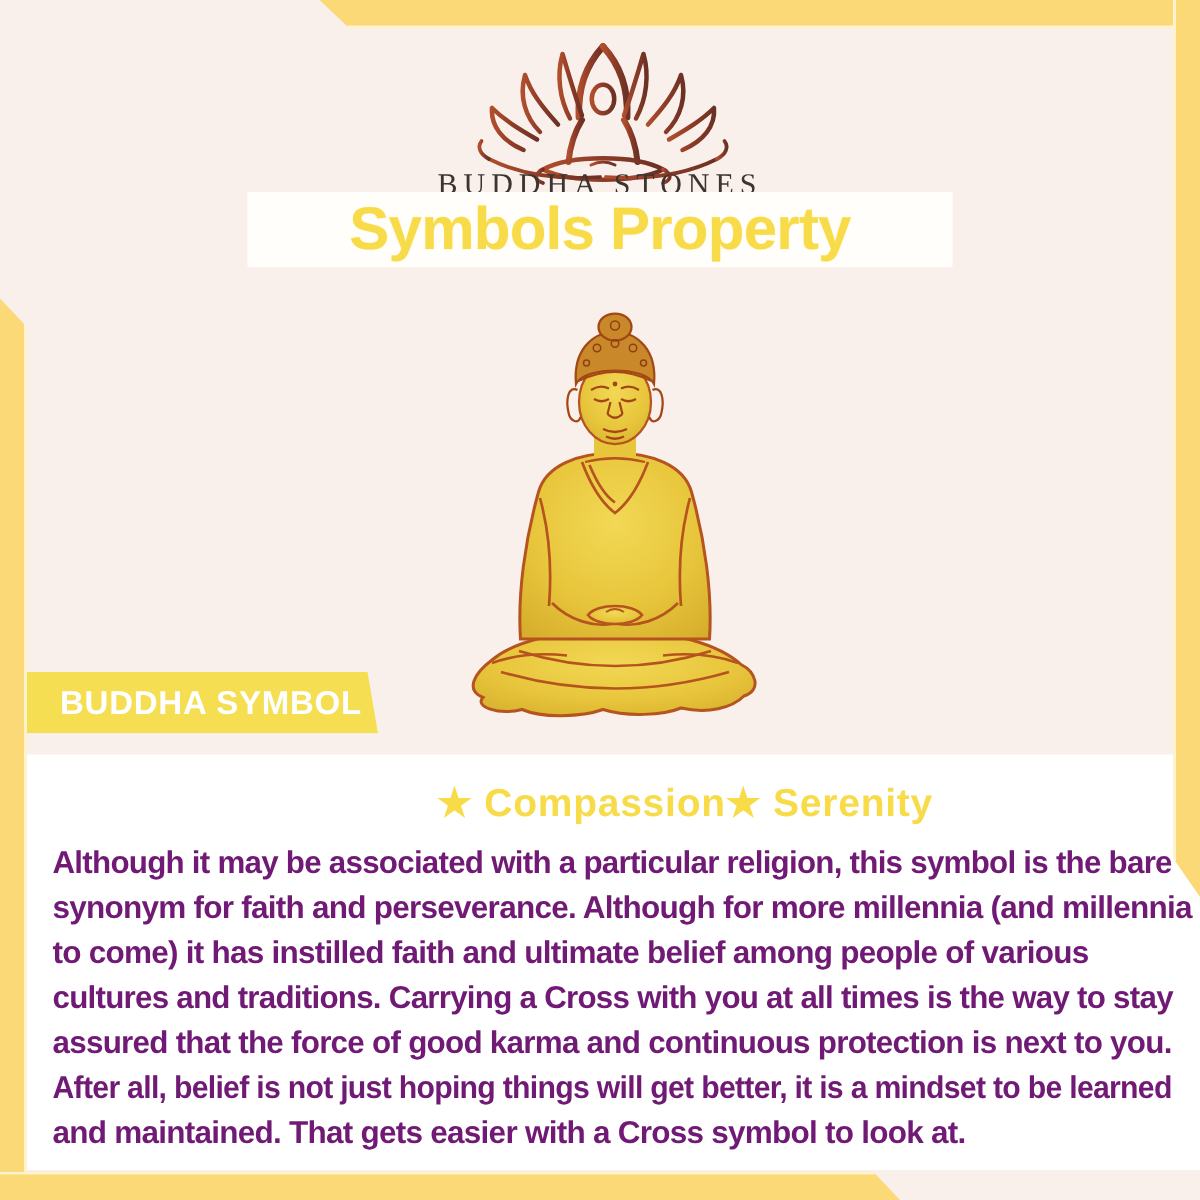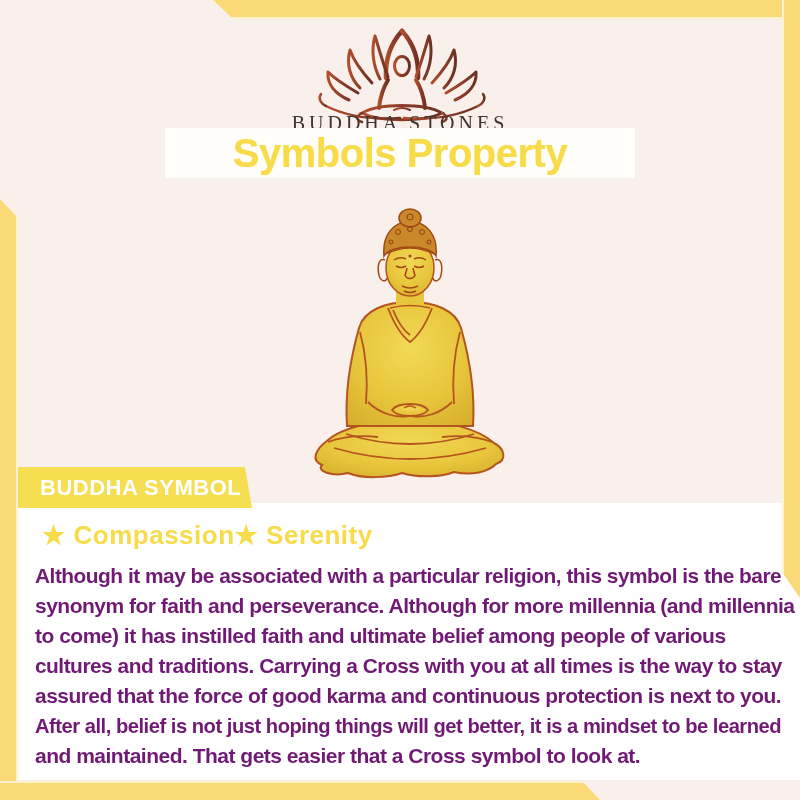--- a/index.html
+++ b/index.html
@@ -31,26 +31,26 @@
   .title-bar .title{font-size:40px;font-weight:bold;letter-spacing:-.5px;color:#F8DB49;
     text-shadow:0 0 1px rgba(248,219,73,.4);}
 
   
   .buddha{position:absolute;left:290px;top:204px;width:240px;height:280px;z-index:2;}
 
   
   .section-label{position:absolute;left:18px;top:448px;width:234px;height:41px;z-index:5;
     background:#F5DE52;clip-path:polygon(0 0,227px 0,234px 41px,0 41px);
     display:flex;align-items:center;padding-left:22px;box-sizing:border-box;
-    color:#fff;font-size:22px;font-weight:bold;letter-spacing:.5px;margin-top:19px;}
+    color:#fff;font-size:22px;font-weight:bold;letter-spacing:.5px;}
 
   
   .panel{position:absolute;left:18px;top:503px;width:782px;height:277px;background:#fff;z-index:3;}
-  .props{position:absolute;left:0;top:17px;width:604px;text-align:left;
-    color:#F8DB49;font-size:26px;font-weight:bold;letter-spacing:.5px;padding-left:24px;}
+  .props{position:absolute;left:0;top:17px;width:604px;text-align:right;
+    color:#F8DB49;font-size:26px;font-weight:bold;letter-spacing:.5px;}
   .desc{position:absolute;left:17px;top:58px;width:748px;color:#701a75;
     font-size:21px;font-weight:bold;letter-spacing:-.5px;line-height:30px;}
   .desc .line{white-space:nowrap;overflow:visible;height:30px;}
 </style>
 </head>
 <body>
 
 <div class="page">
 
   <div class="strip strip-top"></div>
@@ -171,17 +171,17 @@
 
   <div class="panel">
     <div class="props">★ Compassion★ Serenity</div>
     <div class="desc">
       <div class="line" style="transform-origin: left center; transform: scaleX(0.994013);">Although it may be associated with a particular religion, this symbol is the bare</div>
       <div class="line">synonym for faith and perseverance. Although for more millennia (and millennia</div>
       <div class="line">to come) it has instilled faith and ultimate belief among people of various</div>
       <div class="line" style="transform-origin: left center; transform: scaleX(0.994013);">cultures and traditions. Carrying a Cross with you at all times is the way to stay</div>
       <div class="line" style="transform-origin: left center; transform: scaleX(0.996668);">assured that the force of good karma and continuous protection is next to you.</div>
       <div class="line" style="transform-origin: left center; transform: scaleX(0.959517);">After all, belief is not just hoping things will get better, it is a mindset to be learned</div>
-      <div class="line">and maintained. That gets easier that a Cross symbol to look at.</div>
+      <div class="line">and maintained. That gets easier with a Cross symbol to look at.</div>
     </div>
   </div>
 
 </div>
 
 </body></html>

